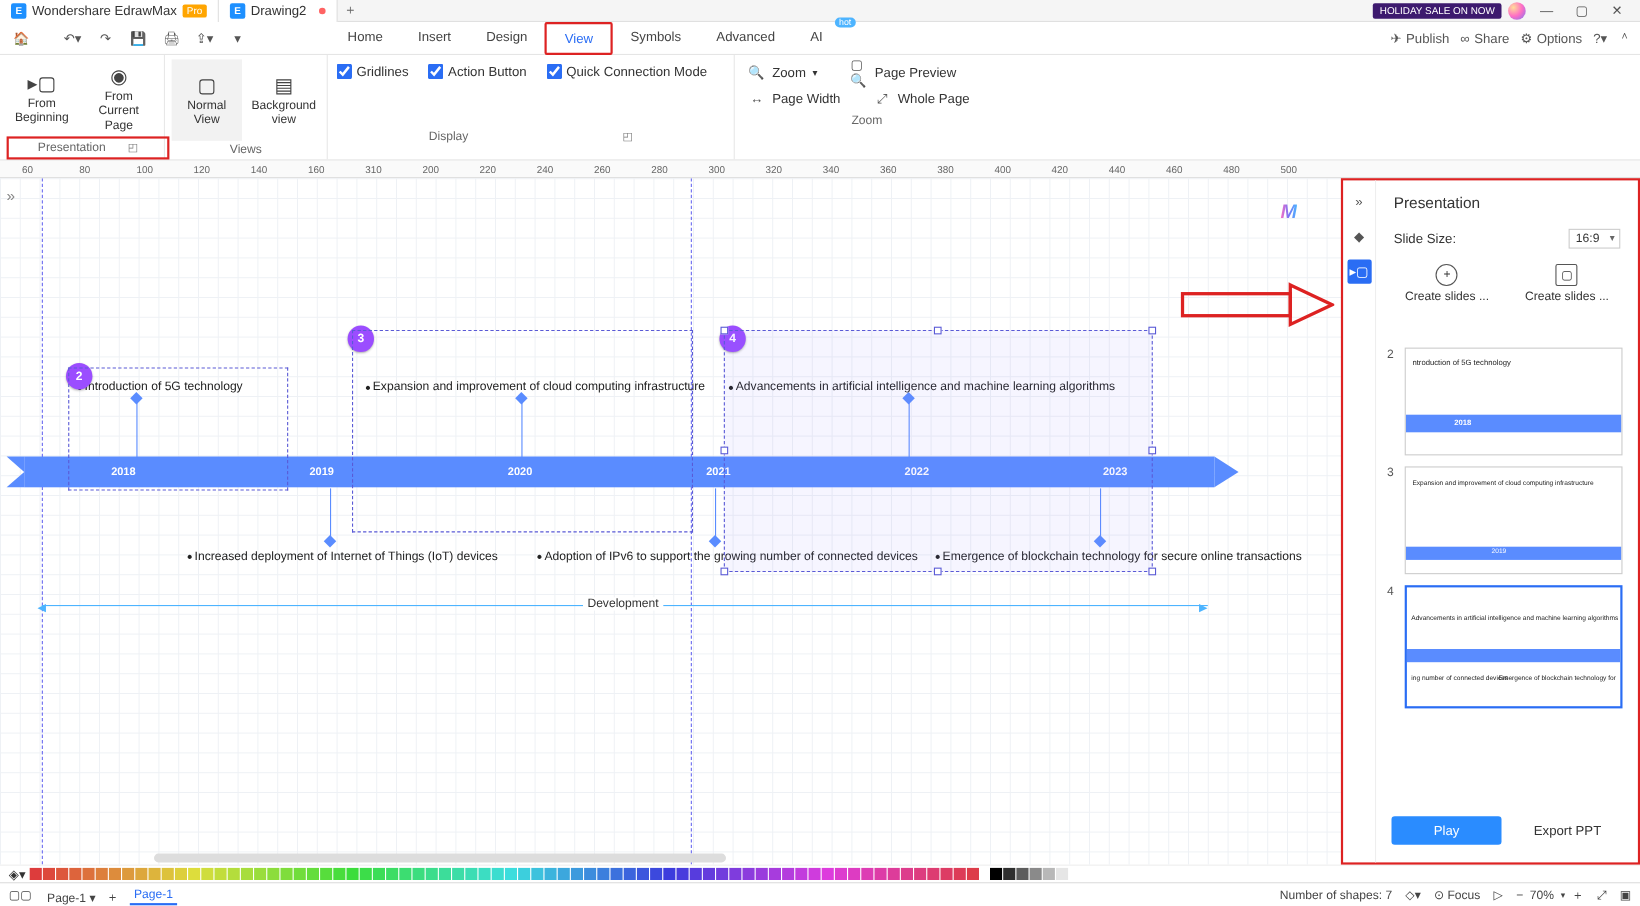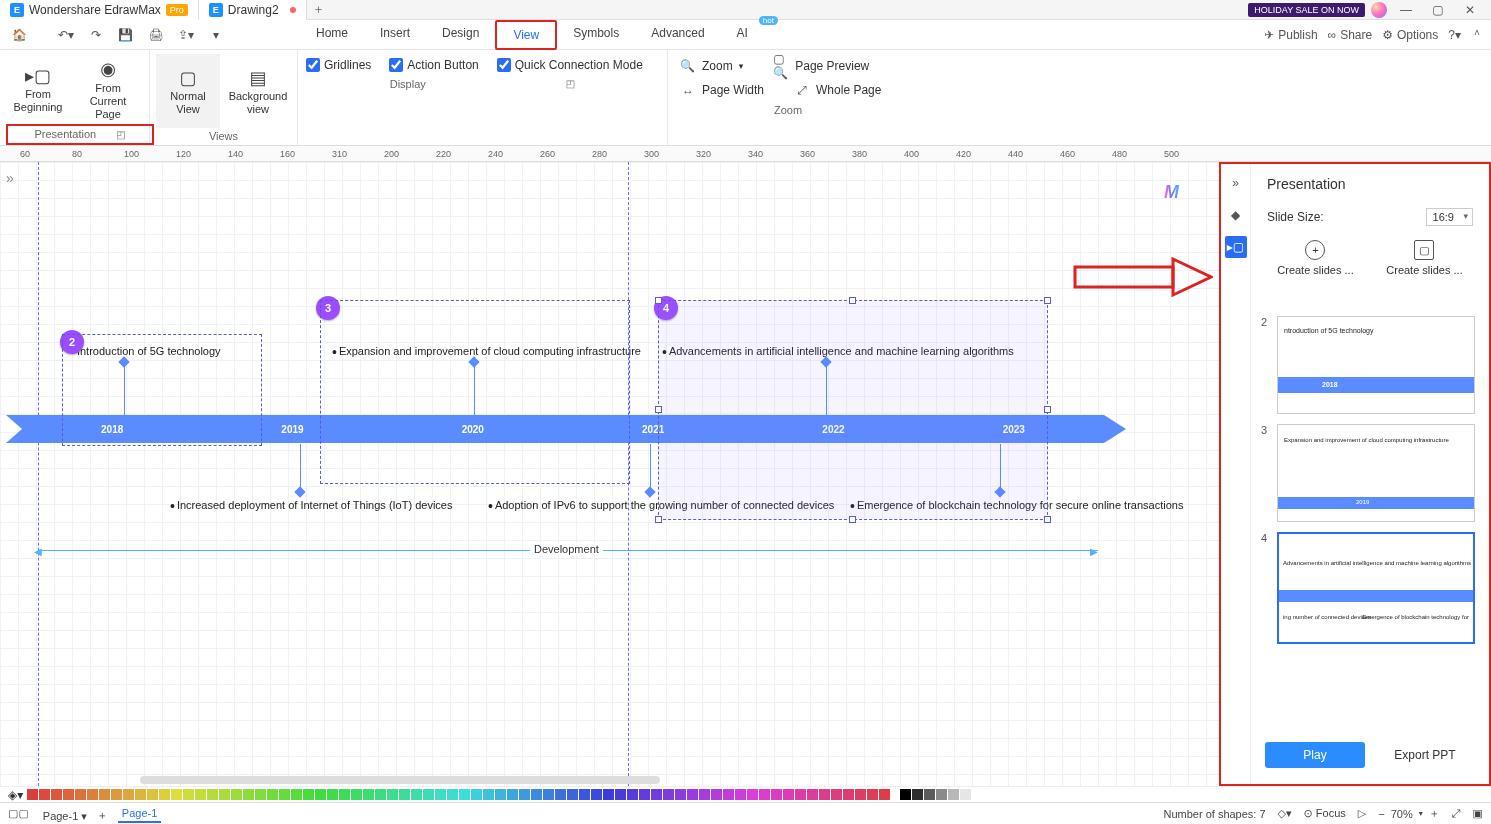--- a/index.html
+++ b/index.html
@@ -217,21 +217,21 @@
         <label class="chk">
             <input type="checkbox" checked="" style="">
             <span>Action Button</span>
           </label>
         <label class="chk">
             <input type="checkbox" checked="" style="">
             <span>Quick Connection Mode</span>
           </label>
       </div>
     </div>
-    <div class="rib-label" style="display:flex; justify-content:center; gap:140px;">
+    <div class="rib-label" style="display:flex; justify-content:center; gap:140px;margin-top:40px;">
         <span>Display</span>
         <span class="dialog-launcher">◰</span>
       </div>
   </div>
   <div class="rib-group zoom-group" style="flex:1; border-right:none;">
     <div style="display:flex; flex-direction:column; gap:8px; padding:4px 6px;">
       <div style="display:flex; gap:30px;">
         <span class="zb">
             <span class="zi">🔍</span>
             <span>Zoom</span>

